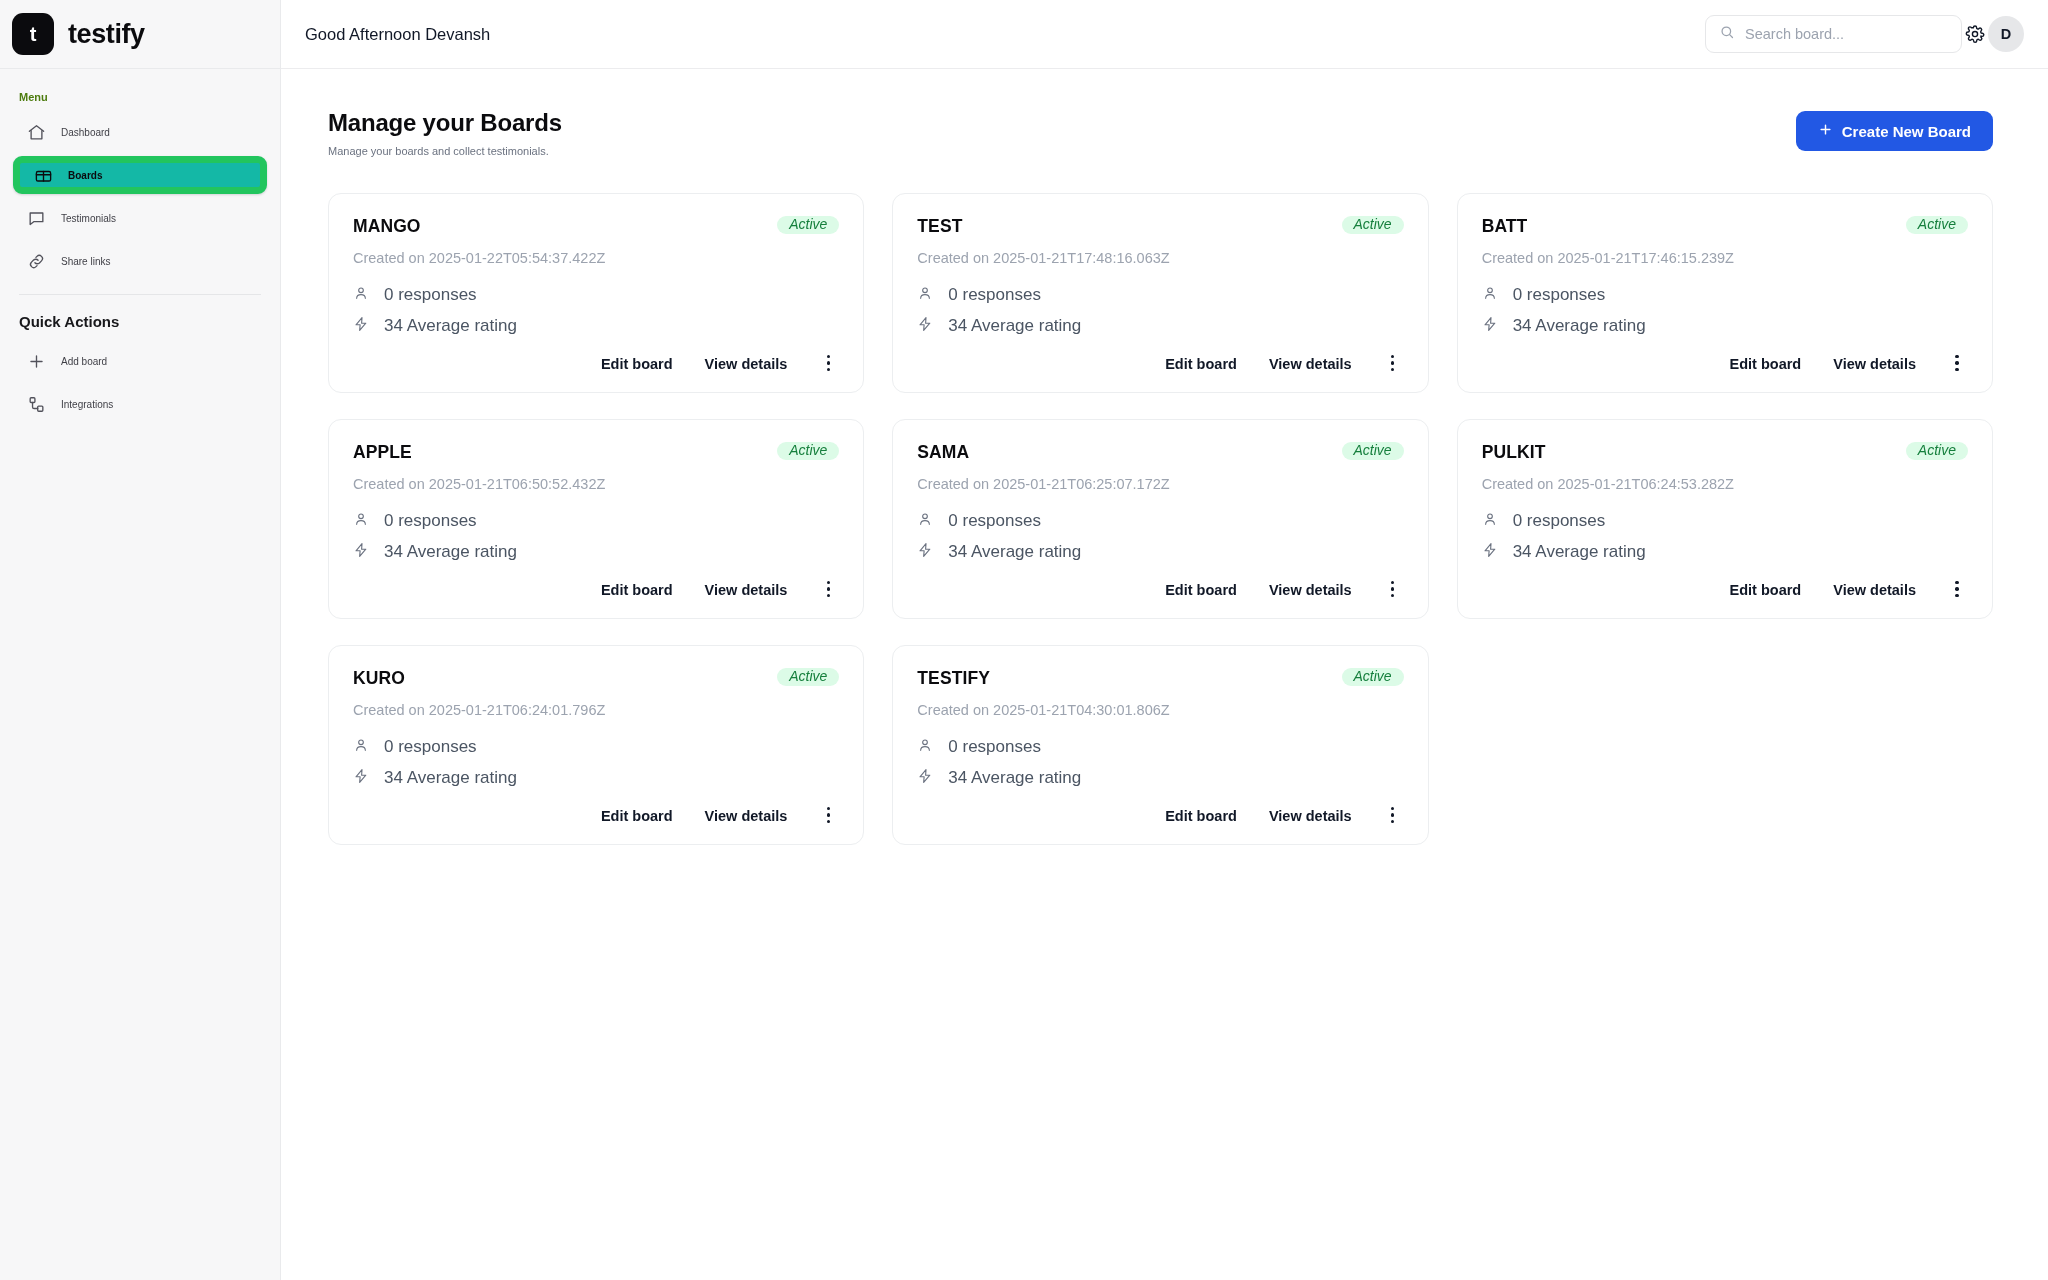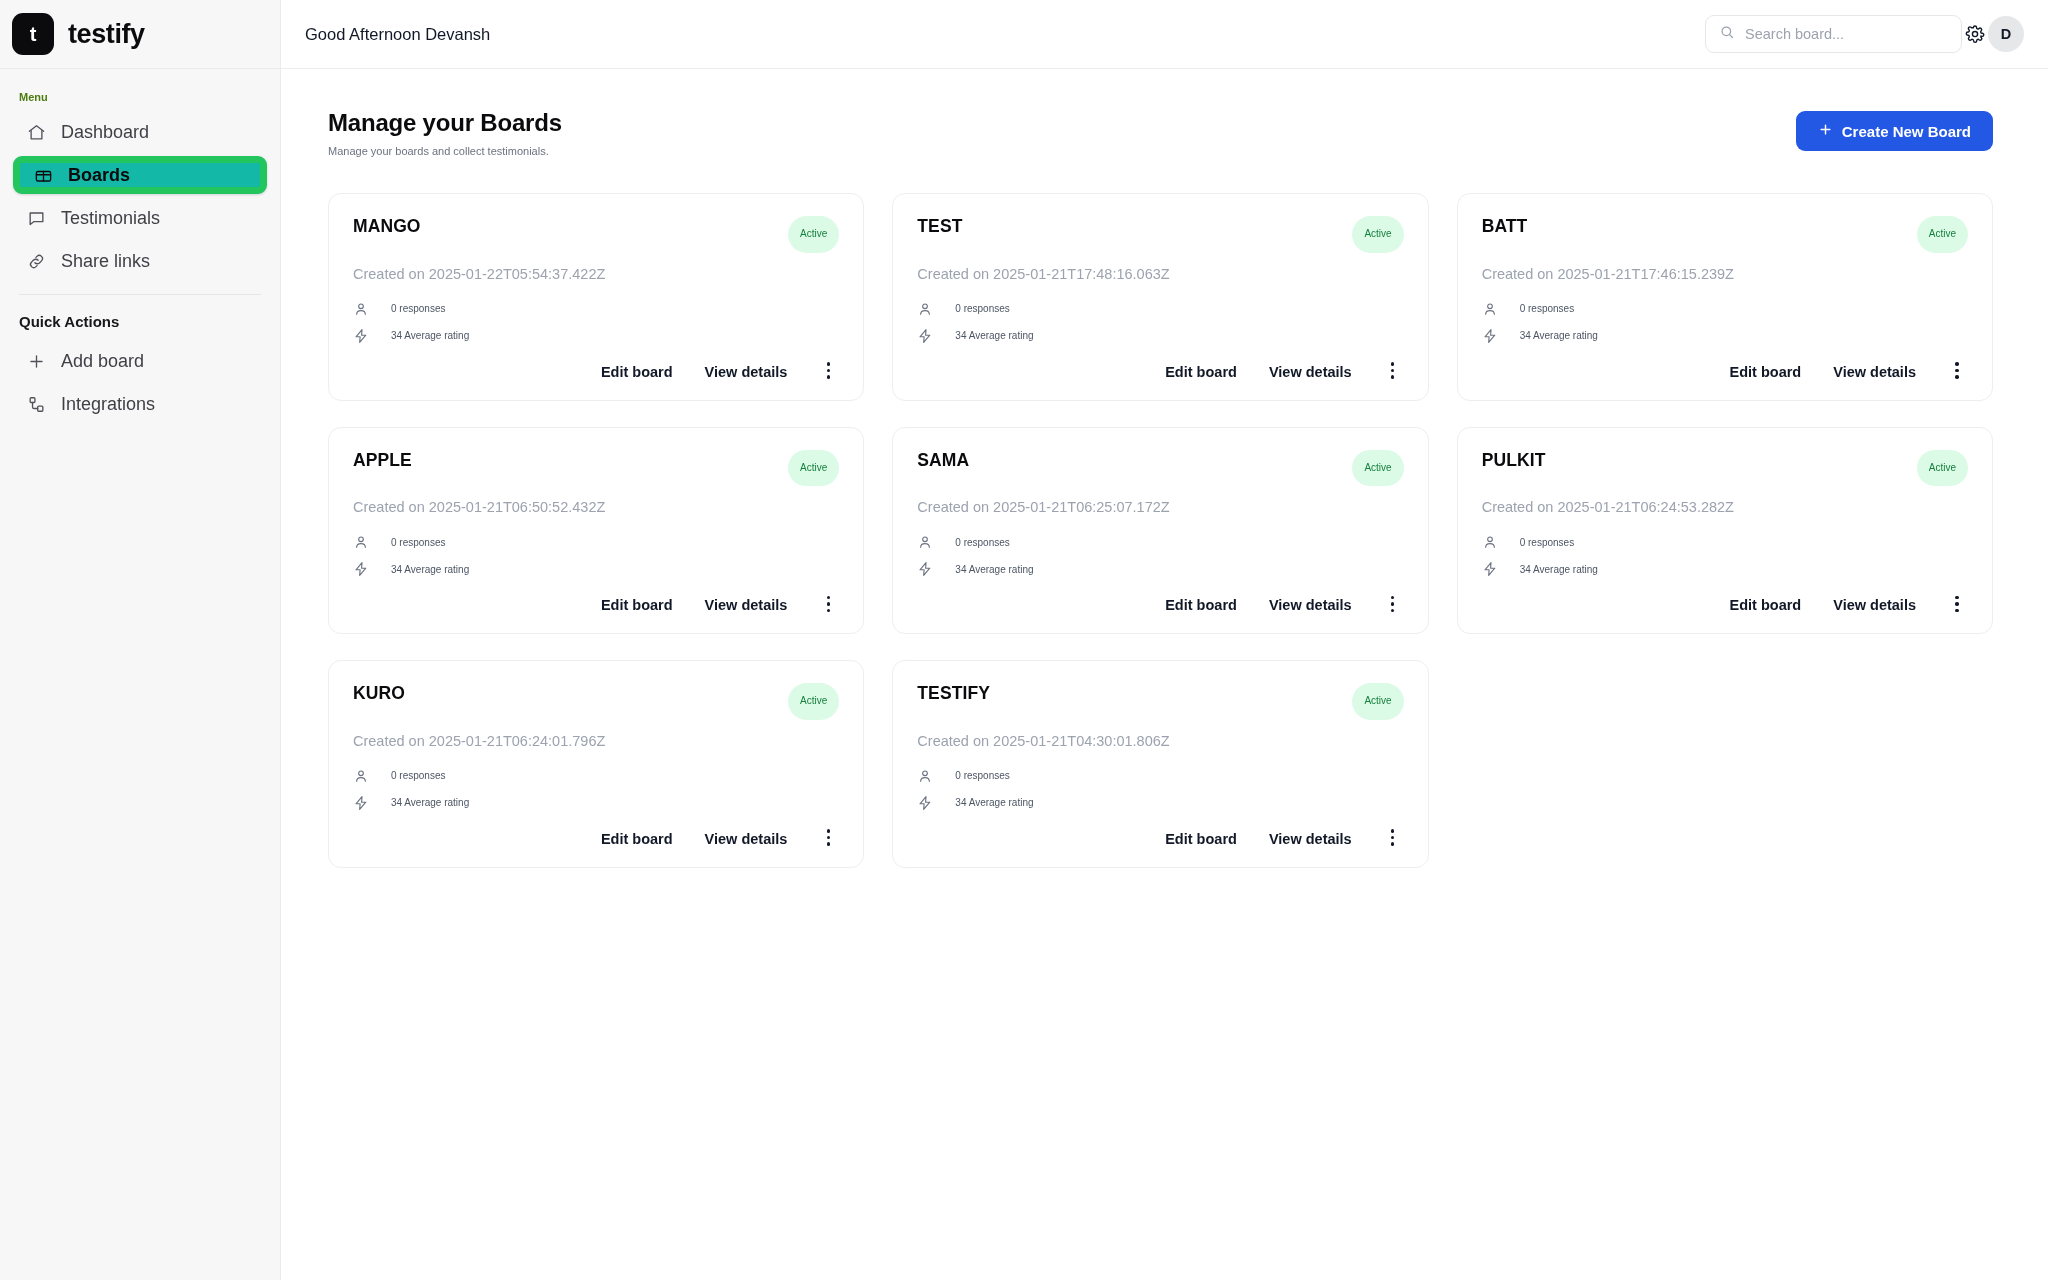--- a/index.html
+++ b/index.html
@@ -36,21 +36,21 @@
 
   .nav { padding: 16px 13px 0 13px; }
   .nav-heading {
     font-size: 11px; font-weight: 700; color: #4d7c0f;
     padding: 6px 6px 10px 6px;
   }
   .nav-item {
     display: flex; align-items: center; gap: 15px;
     height: 38px; padding: 0 14px; margin-bottom: 5px;
     border-radius: 9px; cursor: pointer;
-    font-size: 18px; color: #3f3f46;
+    font-size: 10px; color: #3f3f46;
   }
   .nav-item.active {
     background: #14b8a6; color: #0b0b0e; font-weight: 700;
     box-shadow: 0 1px 3px rgba(16,24,40,.10), 0 1px 2px rgba(16,24,40,.06);
     border: 7px solid #22c55e;
   }
   .nav-item .ic { width: 19px; height: 19px; display: block; flex: 0 0 19px; }
   .nav-sep { height: 1px; background: #e5e6e8; margin: 14px 6px 0 6px; }
   .quick-heading {
     font-size: 15px; font-weight: 700; color: #18181b;
@@ -108,25 +108,25 @@
     border-radius: 13px;
     padding: 22px 24px 0 24px;
     min-height: 190px;
     display: flex; flex-direction: column;
   }
   .card-head { display: flex; align-items: flex-start; }
   .card-title { font-size: 17.5px; font-weight: 700; color: #0b0b0e; letter-spacing: .1px; }
   .badge {
     margin-left: auto;
     background: #dcfbe7; color: #157f3c;
-    font-size: 10px; border-radius: 999px; padding: 12px 12px; line-height: 1.25;
+    font-size: 14px; border-radius: 999px; padding: 0 12px; line-height: 1.25; font-style: italic;
   }
   .card-date { font-size: 14.5px; color: #9ca3af; margin-top: 13px; }
   .stats { margin-top: 19px; display: flex; flex-direction: column; gap: 11px; }
-  .stat { display: flex; align-items: center; gap: 22px; font-size: 10px; color: #4b5563; }
+  .stat { display: flex; gap: 15px; font-size: 17px; color: #4b5563; }
   .stat .ic { width: 16px; height: 16px; flex: 0 0 16px; display: block; }
   .card-foot {
     margin-top: auto;
     display: flex; align-items: flex-start; justify-content: flex-end;
     gap: 28px; padding: 16px 0 16px 0;
   }
   .link-btn {
     background: none; border: 0; cursor: pointer;
     font-size: 14.5px; font-weight: 600; color: #111827;
     font-family: "Liberation Sans", sans-serif; padding: 4px 2px;

